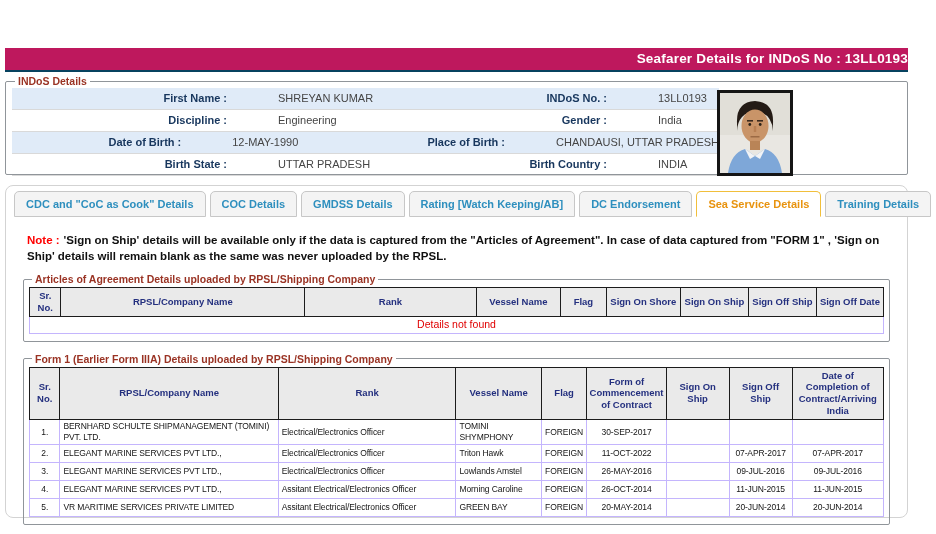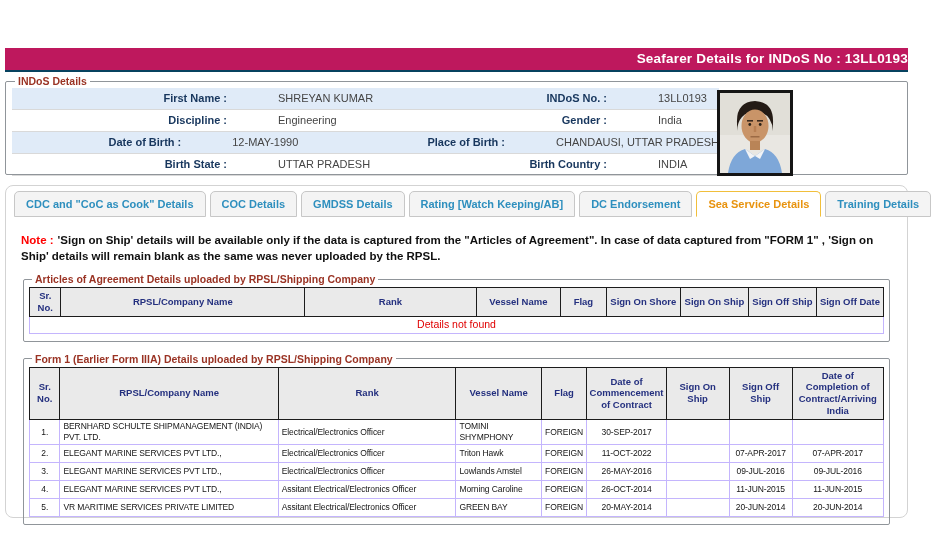--- a/index.html
+++ b/index.html
@@ -25,21 +25,21 @@
 
   .photo{position:absolute;left:711px;top:3px;width:70px;height:80px;border:3px solid #151515;background:#e9e7e2;}
   .photo svg{display:block;}
 
   .tabs-panel{margin-top:10px;border:1px solid #d3d3d3;border-radius:8px;padding:5px 8px 0;height:333px;box-sizing:border-box;}
   .tabs{display:flex;gap:4px;}
   .tab{border:1px solid #c7c7c7;border-radius:5px 5px 0 0;background:#f4f4f4;color:#2e8fbe;
        font-weight:bold;font-size:11px;padding:6px 11px;white-space:nowrap;cursor:pointer;}
   .tab.active{background:#fff;border-color:#f1bf3b;border-bottom-color:#ffffff;color:#e8930e;}
 
-  .note{margin:15px 7px 9px;font-size:11.5px;font-weight:bold;color:#101010;line-height:1.4;}
+  .note{margin:15px 13px 9px;font-size:11.5px;font-weight:bold;color:#101010;line-height:1.4;}
   .note .prefix{color:#ff0000;margin-right:4px;}
 
   fieldset.tfs{margin:0 9px 11px;padding:2px 5px 7px;}
   table{width:100%;border-collapse:collapse;table-layout:fixed;}
   th{border:1px solid #1c1c1c;background:#eaeaea;color:#24307f;font-weight:bold;font-size:9.5px;
      text-align:center;padding:2px;line-height:1.25;}
   td{border:1px solid #c4b5fd;font-size:8.5px;font-weight:normal;color:#141414;padding:1px 3px;
      letter-spacing:-0.1px;line-height:1.3;height:15px;overflow:hidden;}
   td.c{text-align:center;}
   td.empty-msg{color:#e00000;text-align:center;font-size:10.5px;letter-spacing:0;height:13px;}
@@ -163,30 +163,30 @@
             <col style="width:62px">
             <col style="width:90px">
         </colgroup>
         <thead>
           <tr>
             <th>Sr. No.</th>
             <th>RPSL/Company Name</th>
             <th>Rank</th>
             <th>Vessel Name</th>
             <th>Flag</th>
-            <th>Date of Commencement of Contract</th>
+            <th>Form of Commencement of Contract</th>
             <th>Sign On Ship</th>
             <th>Sign Off Ship</th>
             <th>Date of Completion of Contract/Arriving India</th>
           </tr>
         </thead>
         <tbody>
           <tr>
             <td class="c">1.</td>
-            <td>BERNHARD SCHULTE SHIPMANAGEMENT (INDIA) PVT. LTD.</td>
+            <td>BERNHARD SCHULTE SHIPMANAGEMENT (TOMINI) PVT. LTD.</td>
             <td>Electrical/Electronics Officer</td>
             <td>TOMINI SHYMPHONY</td>
             <td class="c">FOREIGN</td>
             <td class="c">30-SEP-2017</td>
             <td class="c"></td>
             <td class="c"></td>
             <td class="c"></td>
           </tr>
           <tr>
             <td class="c">2.</td>

